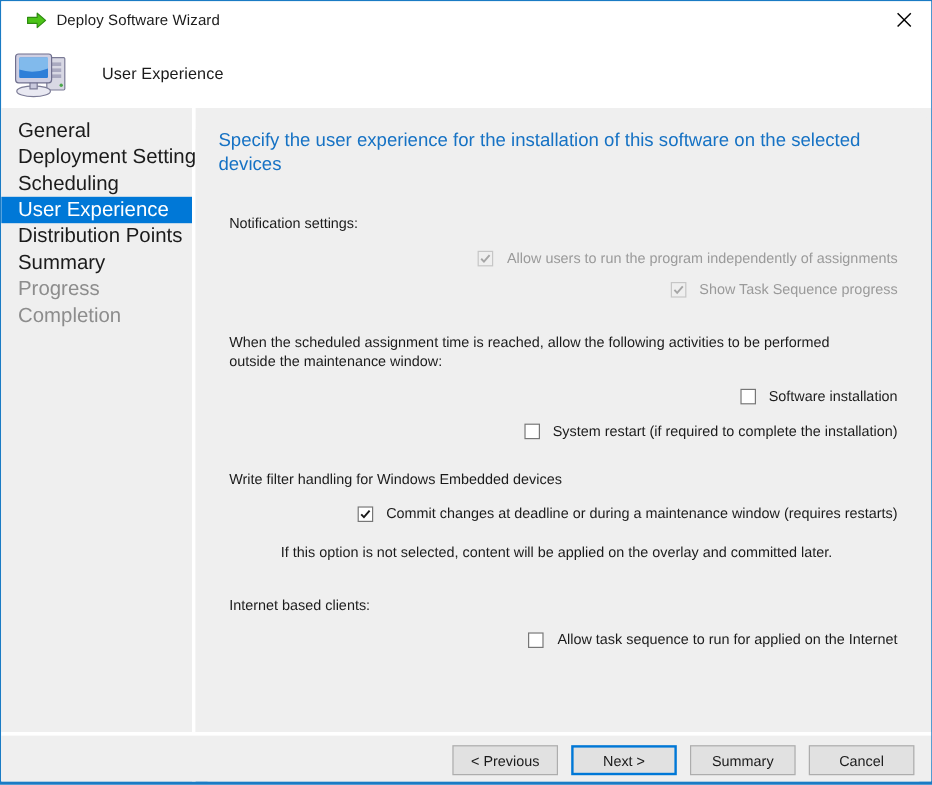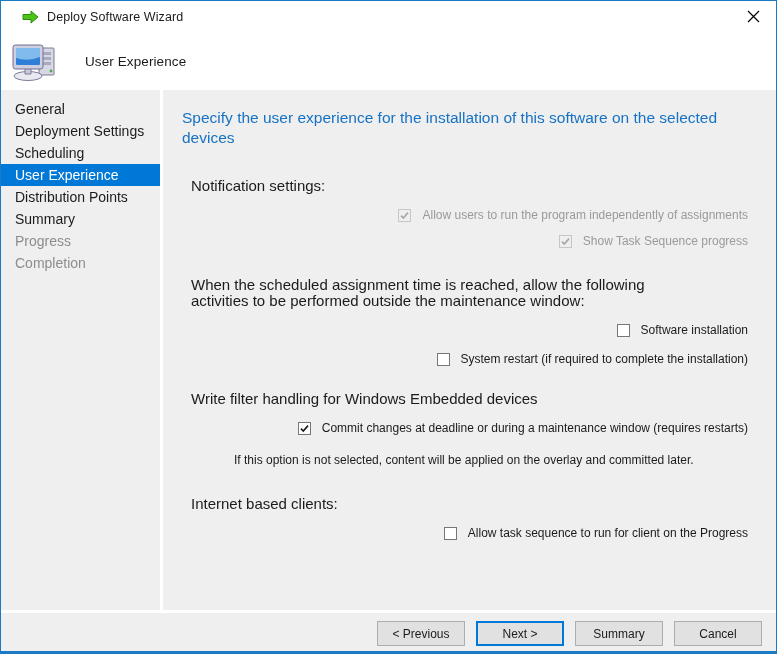--- a/index.html
+++ b/index.html
@@ -96,21 +96,21 @@
     width: 162px;
     flex: 0 0 162px;
     background: #efefef;
     padding-top: 8px;
     box-sizing: border-box;
     border-right: 3px solid #ffffff;
   }
   .nav-item {
     height: 22px;
     line-height: 22px;
-    font-size: 14px;
+    font-size: 17px;
     color: #1b1b1b;
     padding-left: 14px;
     white-space: nowrap;
     cursor: default;
   }
   .nav-item.indent { }
   .nav-item.selected {
     background: #0078d7;
     color: #ffffff;
   }
@@ -131,21 +131,21 @@
   .page-heading {
     font-size: 15.5px;
     color: #1672c4;
     line-height: 20px;
     margin: 0 0 30px 0;
     font-weight: normal;
     max-width: 560px;
   }
 
   .section-label {
-    font-size: 15px;
+    font-size: 12px;
     color: #1b1b1b;
     margin: 16px 0 14px 9px;
     line-height: 16px;
   }
   .section-label.wide { max-width: 510px; }
   .gap-top-lg { margin-top: 28px; }
   .gap-top-md { margin-top: 24px; }
 
   
   .cb-row {
@@ -324,21 +324,21 @@
           </span>
           <span class="cb-label">Commit changes at deadline or during a maintenance window (requires restarts)</span>
         </div>
 
         <div class="hint-text">If this option is not selected, content will be applied on the overlay and committed later.</div>
 
         <div class="section-label gap-top-lg">Internet based clients:</div>
 
         <div class="cb-row">
           <span class="cb-box"></span>
-          <span class="cb-label">Allow task sequence to run for client on the Progress</span>
+          <span class="cb-label">Allow task sequence to run for applied on the Internet</span>
         </div>
 
       </div>
     </div>
 
     <div class="footer">
       <div class="btn">&lt; Previous</div>
       <div class="btn focused">Next &gt;</div>
       <div class="btn">Summary</div>
       <div class="btn">Cancel</div>

